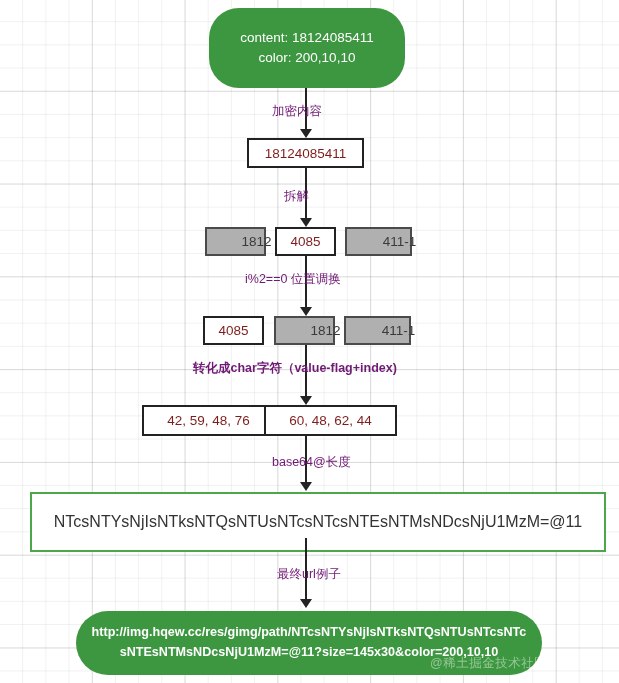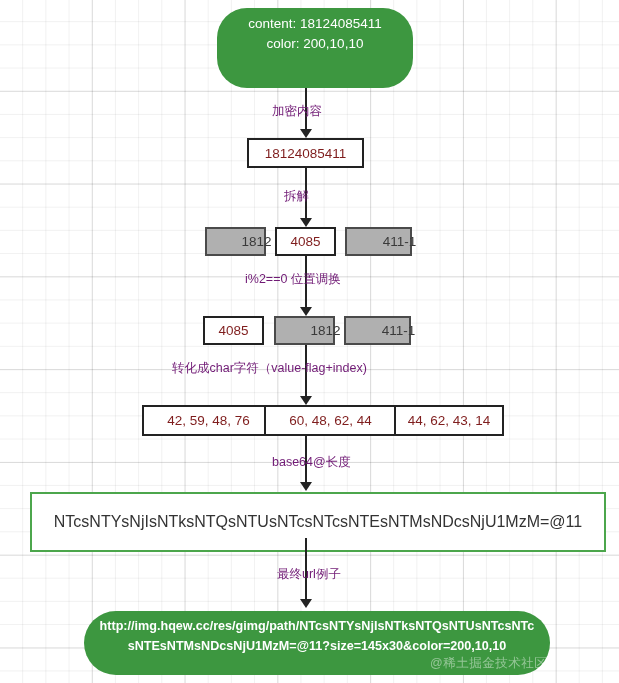--- a/index.html
+++ b/index.html
@@ -33,25 +33,25 @@
   }
 
   
   .node-green {
     position: absolute;
     box-sizing: border-box;
     background: #3d9740;
     color: #ffffff;
     border-radius: 34px;
     display: flex;
+    align-items: center;
     justify-content: center;
     text-align: center;
     line-height: 1.45;
     padding: 6px 14px;
-    margin-left: 8px;
   }
   #node-start {
     left: 209px;
     top: 8px;
     width: 196px;
     height: 80px;
     font-size: 13.5px;
     border-radius: 30px;
   }
   #node-start .line { display: block; white-space: pre; }
@@ -177,25 +177,24 @@
   <div class="vline" style="left:305px; top:256px; height:52px;"></div>
   <div class="arrow" style="left:300px; top:307px;"></div>
   <div class="edge-label" style="left:245px; top:271px;">i%2==0 位置调换</div>
 
   <div class="box" id="box-r2-a">4085</div>
   <div class="box gray" id="box-r2-b">1812</div>
   <div class="box gray" id="box-r2-c">411-1</div>
 
   <div class="vline" style="left:305px; top:345px; height:52px;"></div>
   <div class="arrow" style="left:300px; top:396px;"></div>
-  <div class="edge-label" style="left:172px; top:360px;">转化成char字符（value-flag+index)</div>
+  <div class="edge-label" style="left:193px; top:360px;font-weight:bold;">转化成char字符（value-flag+index)</div>
 
   <div class="box" id="box-r3-a">42, 59, 48, 76</div>
   <div class="box" id="box-r3-b">60, 48, 62, 44</div>
-  <div class="box" id="box-r3-c">44, 62, 43, 14</div>
 
   <div class="vline" style="left:305px; top:436px; height:47px;"></div>
   <div class="arrow" style="left:300px; top:482px;"></div>
   <div class="edge-label" style="left:272px; top:454px;">base64@长度</div>
 
   <div class="box" id="box-base64">NTcsNTYsNjIsNTksNTQsNTUsNTcsNTcsNTEsNTMsNDcsNjU1MzM=@11</div>
 
   <div class="vline" style="left:305px; top:538px; height:62px;"></div>
   <div class="arrow" style="left:300px; top:599px;"></div>
   <div class="edge-label" style="left:277px; top:566px;">最终url例子</div>

